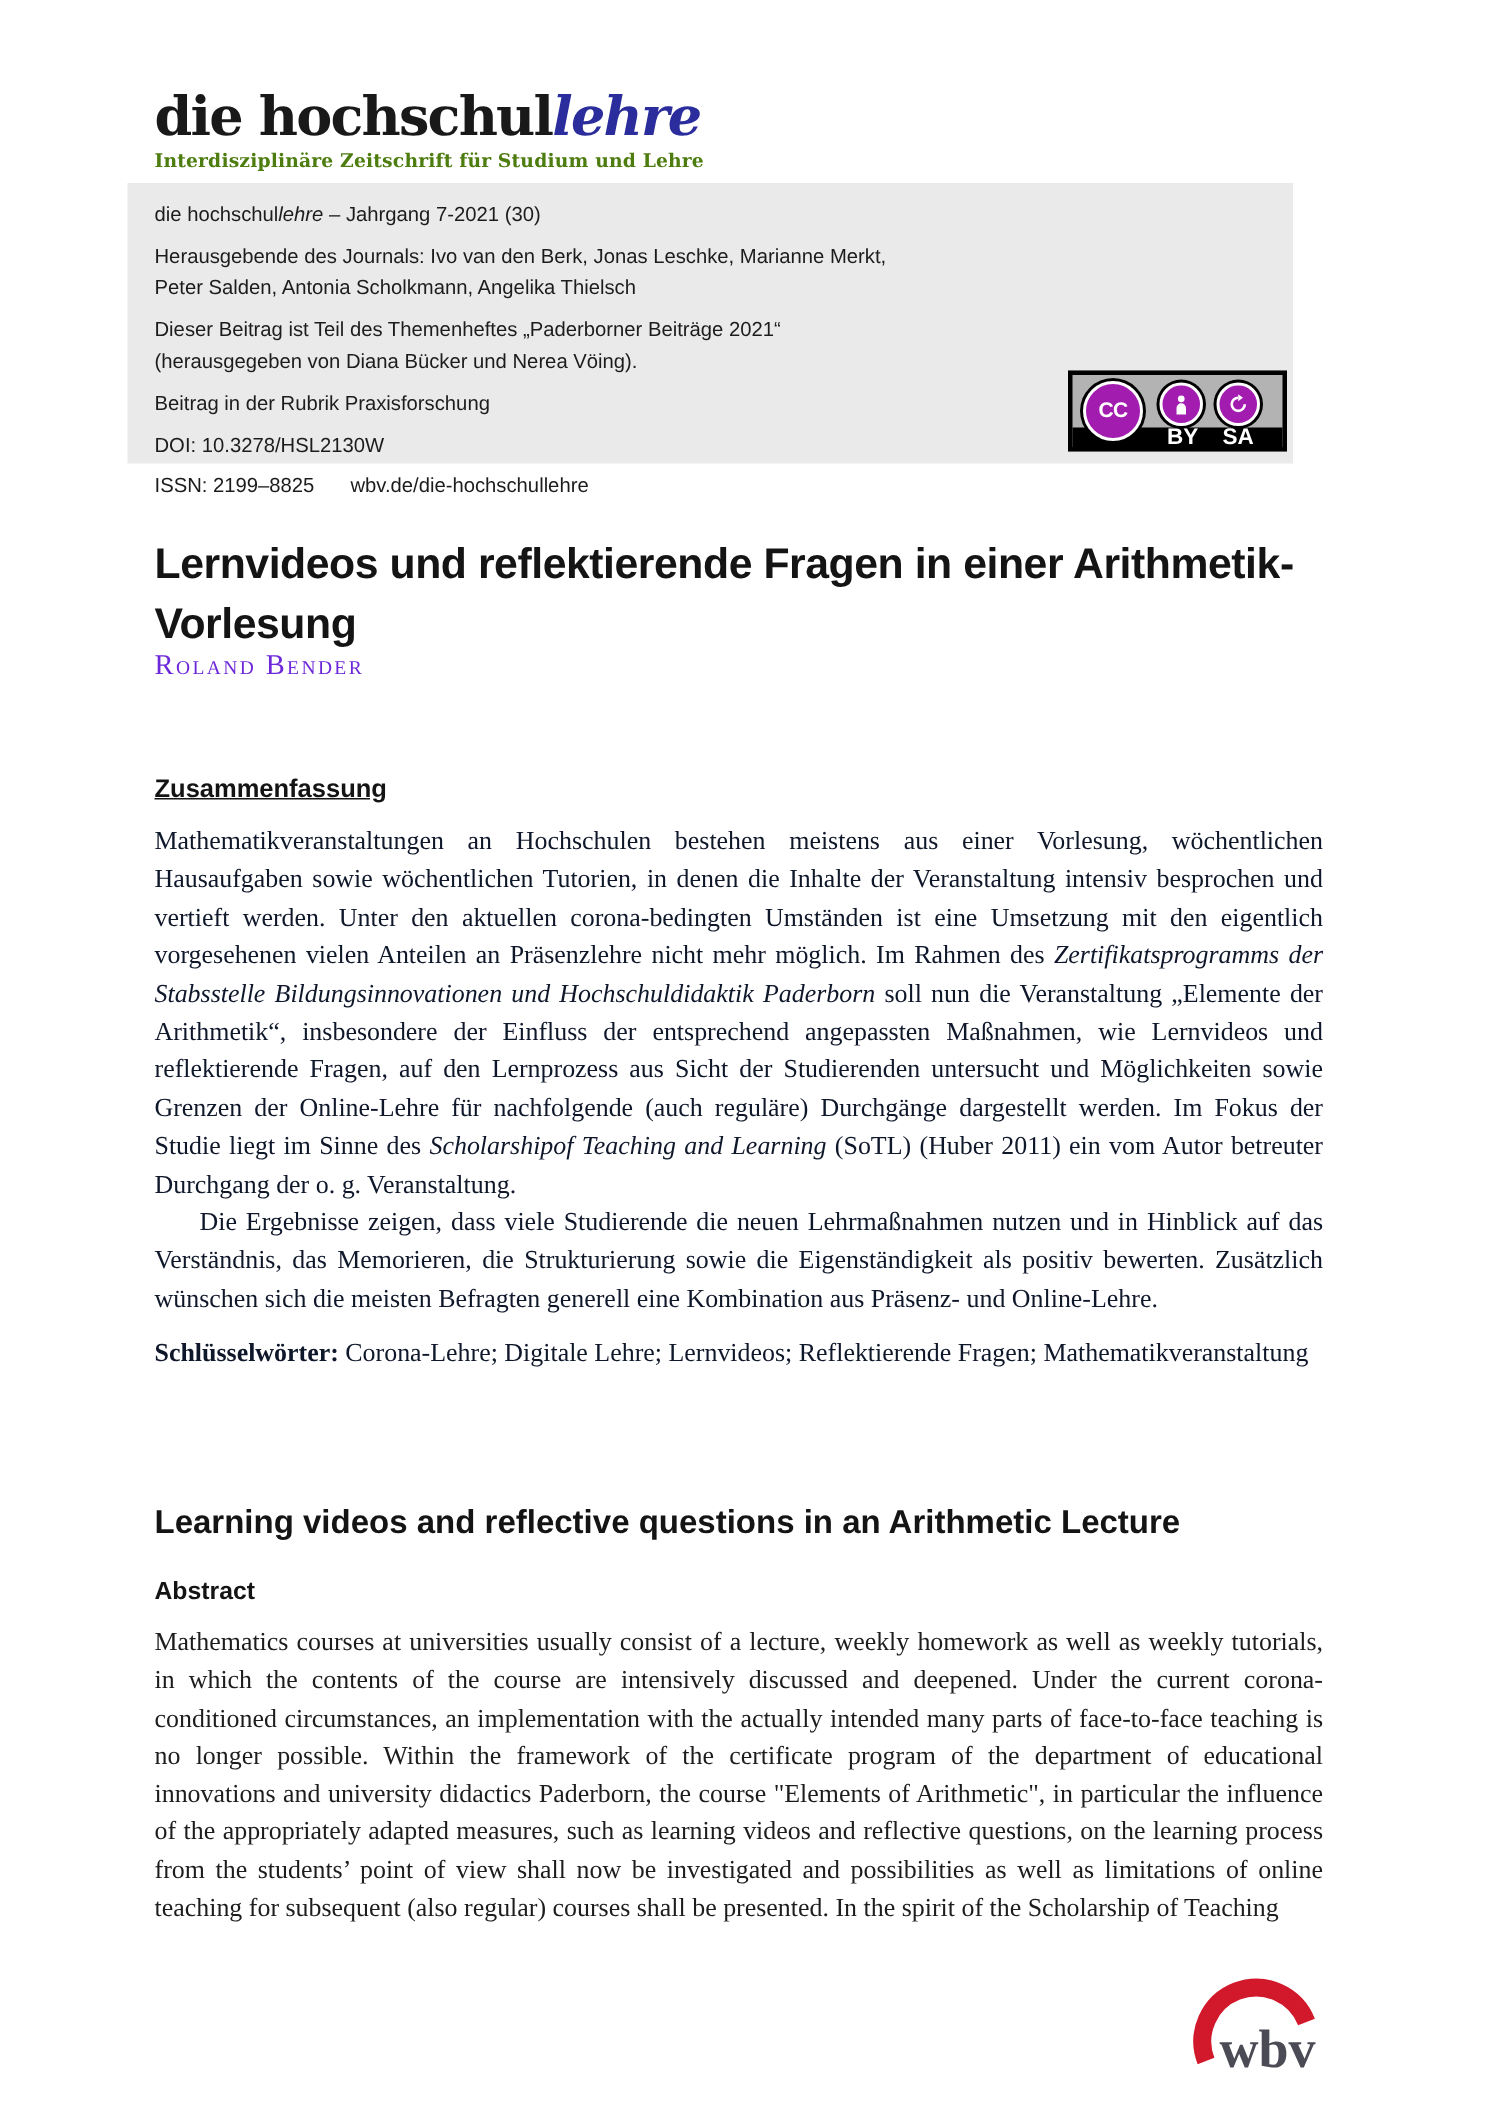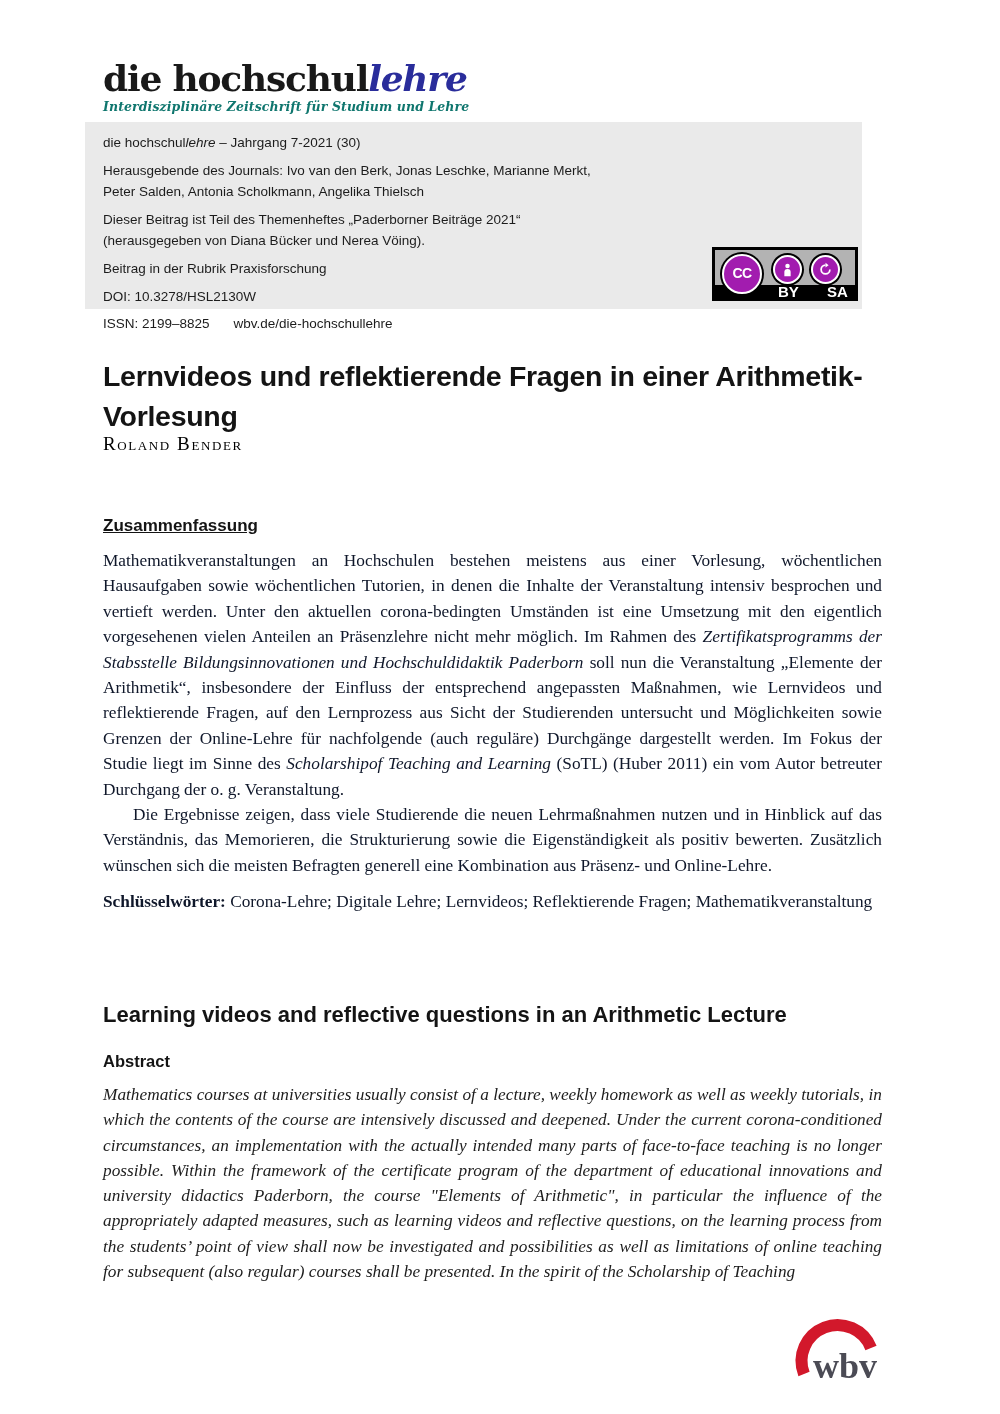--- a/index.html
+++ b/index.html
@@ -5,21 +5,21 @@
   html,body{margin:0;padding:0;background:#ffffff;}
   .page{position:relative;width:1000px;height:1399px;background:#ffffff;overflow:hidden;
         font-family:"Liberation Sans",sans-serif;color:#1c1c1c;}
 
   
   .logo{position:absolute;left:103px;top:60px;}
   .logo-main{font-family:"DejaVu Serif",serif;font-weight:bold;font-size:36px;
              letter-spacing:-1.2px;color:#191919;line-height:1.05;}
   .logo-blue{color:#2a2d9b;font-style:italic;}
   .logo-tagline{font-family:"DejaVu Serif",serif;font-weight:bold;font-size:12.5px;
-                color:#0f766e;margin-top:1px;letter-spacing:0.1px;font-style:italic;}
+                color:#4d7c0f;margin-top:1px;letter-spacing:0.1px;}
 
   
   .infobox{position:absolute;left:85px;top:122px;width:777px;height:187px;background:#eaeaea;
            box-sizing:border-box;padding:11px 170px 0 18px;font-size:13.5px;line-height:1.55;
            color:#1c1c1c;}
   .infobox p{margin:0 0 7px 0;}
   .it{font-style:italic;}
   .issn-url{margin-left:24px;}
 
   
@@ -28,41 +28,41 @@
   .cc-strip{position:absolute;left:0;right:0;bottom:0;height:13px;background:#000;}
   .cc-circle{position:absolute;border-radius:50%;background:#a21caf;border:2px solid #fff;
              box-shadow:0 0 0 2px #000;display:flex;align-items:center;justify-content:center;}
   .cc-main{left:7px;top:4px;width:36px;height:36px;color:#fff;font-weight:bold;font-size:14px;
            letter-spacing:-0.5px;}
   .cc-by-c{left:58px;top:5px;width:25px;height:25px;}
   .cc-sa-c{left:96px;top:5px;width:25px;height:25px;}
   .cc-label{position:absolute;bottom:0px;height:13px;line-height:13px;color:#fff;
             font-size:15px;font-weight:bold;}
   .lbl-by{left:63px;}
-  .lbl-sa{left:101px;padding-left:11px;}
+  .lbl-sa{left:89px;padding-left:11px;}
 
   
   .title{position:absolute;left:103px;top:337px;font-weight:bold;font-size:28.5px;
          line-height:40px;color:#141414;letter-spacing:-0.3px;white-space:nowrap;}
   .author{position:absolute;left:103px;top:433px;font-family:"Liberation Serif",serif;
-          font-variant:small-caps;font-size:19px;letter-spacing:1.6px;color:#000000;}
+          font-variant:small-caps;font-size:19px;letter-spacing:1.6px;color:#6d28d9;}
 
   
   .h-de{position:absolute;left:103px;top:516px;font-size:17px;font-weight:bold;color:#141414;margin:0;text-decoration:underline;}
   .de-text{position:absolute;left:103px;top:548px;width:779px;font-family:"Liberation Serif",serif;
            font-size:17.3px;line-height:25.4px;color:#0f172a;text-align:justify;}
   .de-text p{margin:0;}
   .p-indent{text-indent:30px;}
   .kw{margin-top:11px !important;text-align:left !important;}
   .kw-label{font-weight:bold;}
 
   .h-en{position:absolute;left:103px;top:1002px;font-size:22px;font-weight:bold;color:#141414;margin:0;}
   .h-abstract{position:absolute;left:103px;top:1052px;font-size:16.5px;font-weight:bold;color:#141414;margin:0;}
   .en-text{position:absolute;left:103px;top:1082px;width:779px;font-family:"Liberation Serif",serif;
-           font-size:17.3px;line-height:25.3px;color:#1d1d1d;text-align:justify;font-style:italic;}
+           font-size:17.3px;line-height:25.3px;color:#1d1d1d;text-align:justify;}
   .en-text p{margin:0;}
 
   
   .wbv{position:absolute;left:783px;top:1310px;width:106px;height:86px;}
 </style>
 </head>
 <body>
 
 <div class="page">
 

